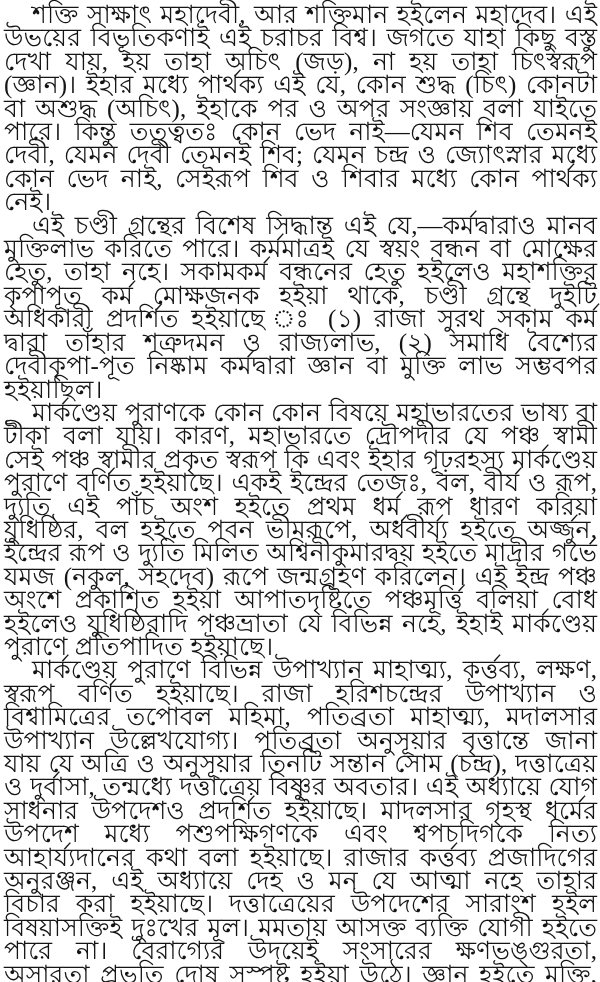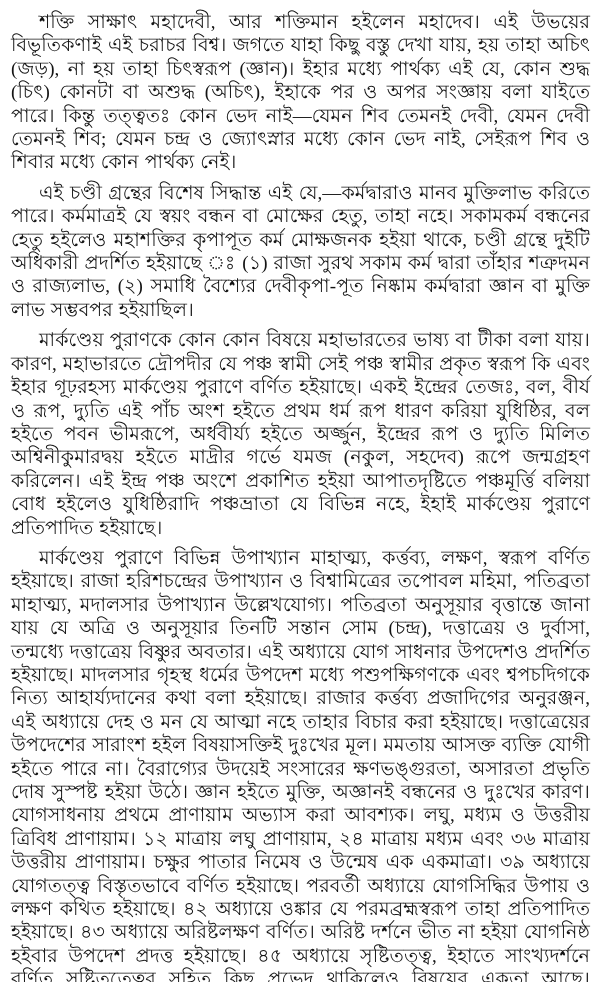--- a/index.html
+++ b/index.html
@@ -15,22 +15,22 @@
   }
   .page {
     box-sizing: border-box;
     width: 600px;
     height: 982px;
     padding: 3px 3px 0 4px;
     background: #ffffff;
     color: #141414;
   }
   .page p {
-    margin: 7px;
-    font-size: 19px;
+    margin: 0;
+    font-size: 25px;
     line-height: 23.4px;
     text-align: justify;
     text-indent: 28px;
     word-spacing: 1px;
     letter-spacing: 0.1px;
     -webkit-font-smoothing: antialiased;
   }
 </style>
 </head>
 <body>

